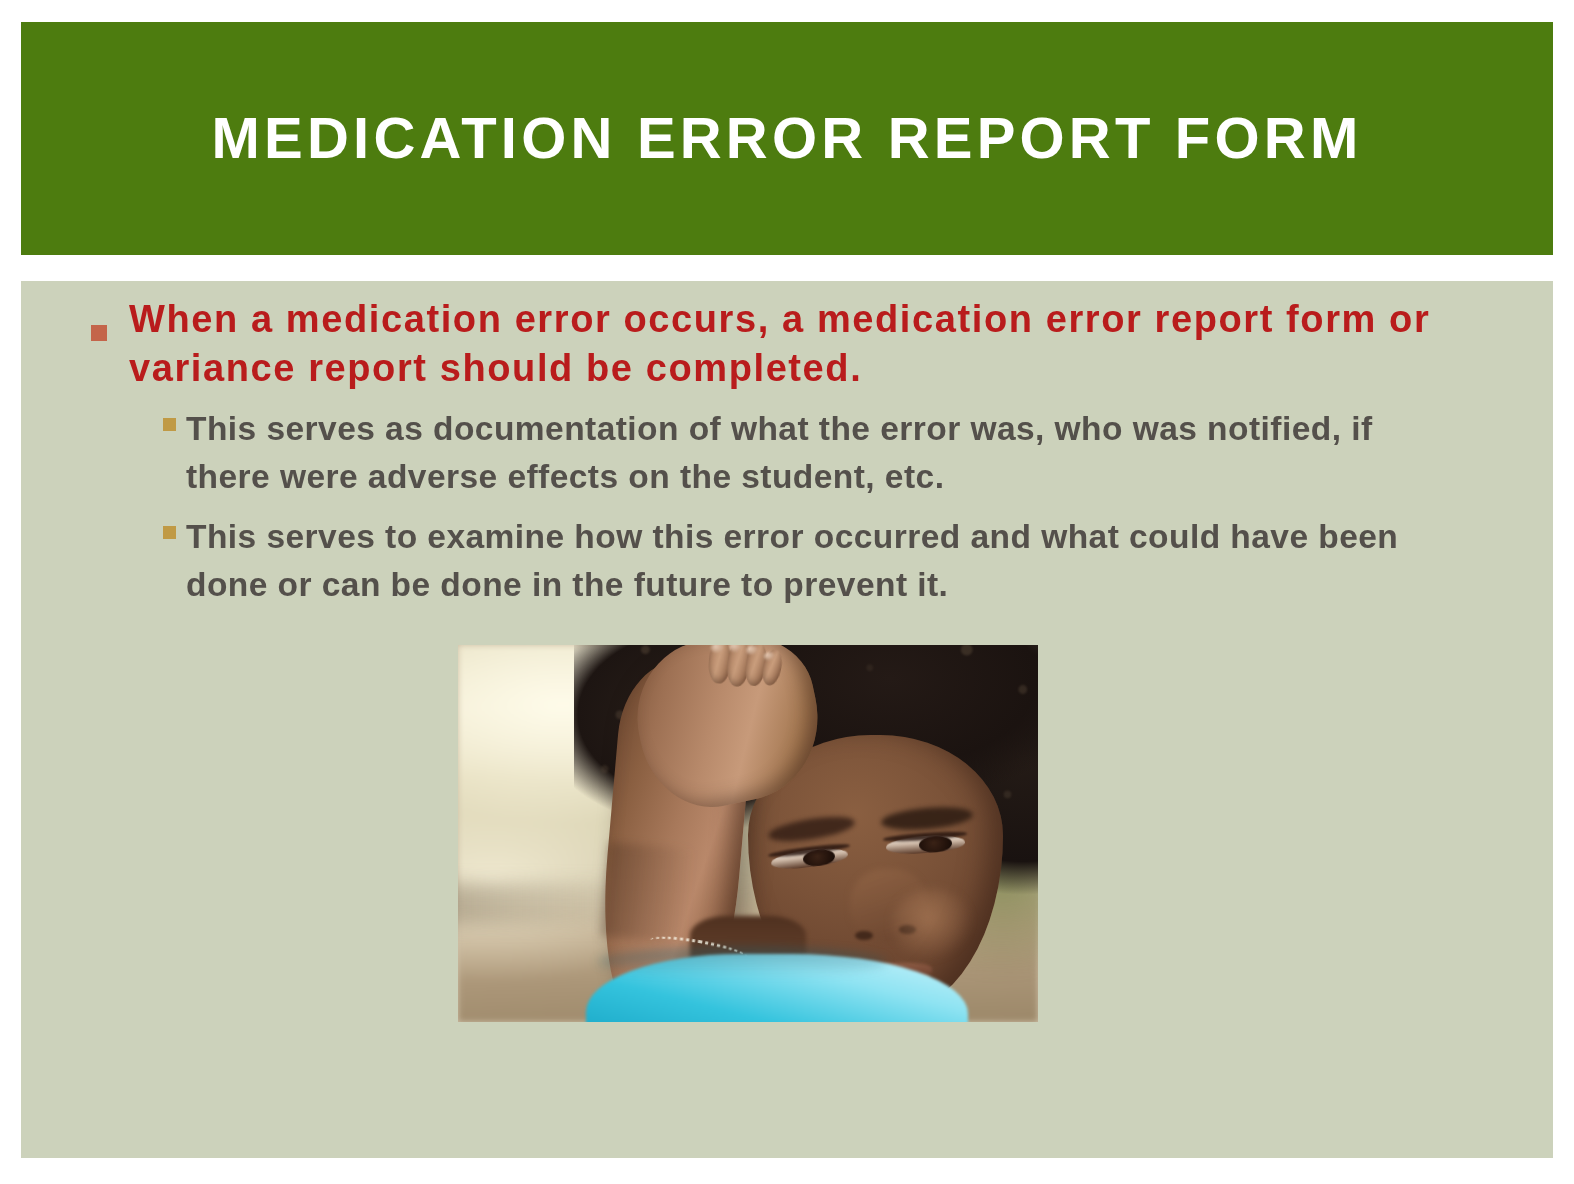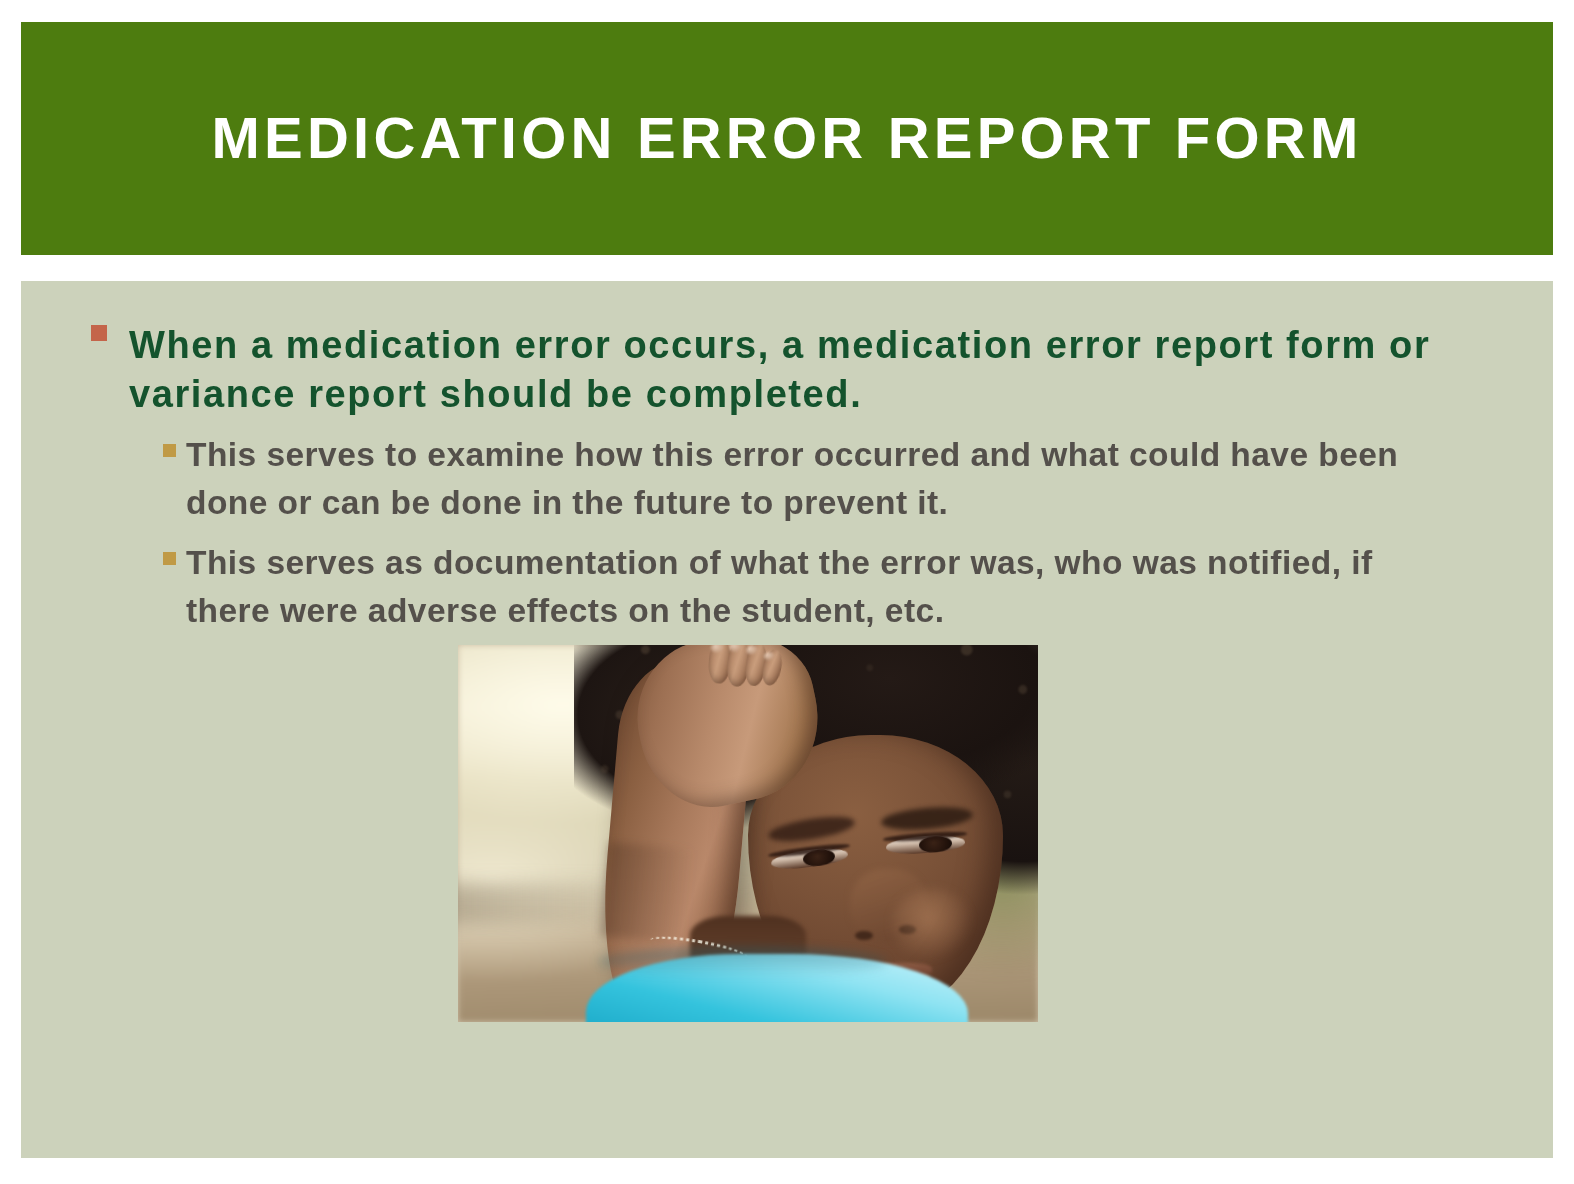--- a/index.html
+++ b/index.html
@@ -77,26 +77,26 @@
   .bullet-l1 .sq {
     position: absolute;
     left: 70px;
     top: 44px;
     width: 16px;
     height: 16px;
     background: #c4654a;
   }
   .bullet-l1 .txt {
     display: block;
-    color: #14532d;
+    color: #b91c1c;
     font-size: 38px;
     font-weight: bold;
     letter-spacing: 1.6px;
     line-height: 1.28;
-    padding-top: 40px;
+    padding-top: 14px;
   }
 
   
   .bullet-l2 {
     position: relative;
     padding-left: 165px;
     padding-right: 90px;
     margin: 0;
   }
   .bullet-l2 .sq {
@@ -437,26 +437,26 @@
 
     <div class="content-list">
 
       <div class="bullet-l1">
         <span class="sq"></span>
         <span class="txt">When a medication error occurs, a medication error report form or variance report should be completed.</span>
       </div>
 
       <div class="bullet-l2">
         <span class="sq"></span>
-        <span class="txt">This serves to examine how this error occurred and what could have been done or can be done in the future to prevent it.</span>
+        <span class="txt">This serves as documentation of what the error was, who was notified, if there were adverse effects on the student, etc.</span>
       </div>
 
       <div class="bullet-l2">
         <span class="sq"></span>
-        <span class="txt">This serves as documentation of what the error was, who was notified, if there were adverse effects on the student, etc.</span>
+        <span class="txt">This serves to examine how this error occurred and what could have been done or can be done in the future to prevent it.</span>
       </div>
 
     </div>
 
     <div class="photo-wrap">
       <div class="photo">
         <div class="bg-blur"></div>
         <div class="bg-streak"></div>
         <div class="bg-green"></div>
 

